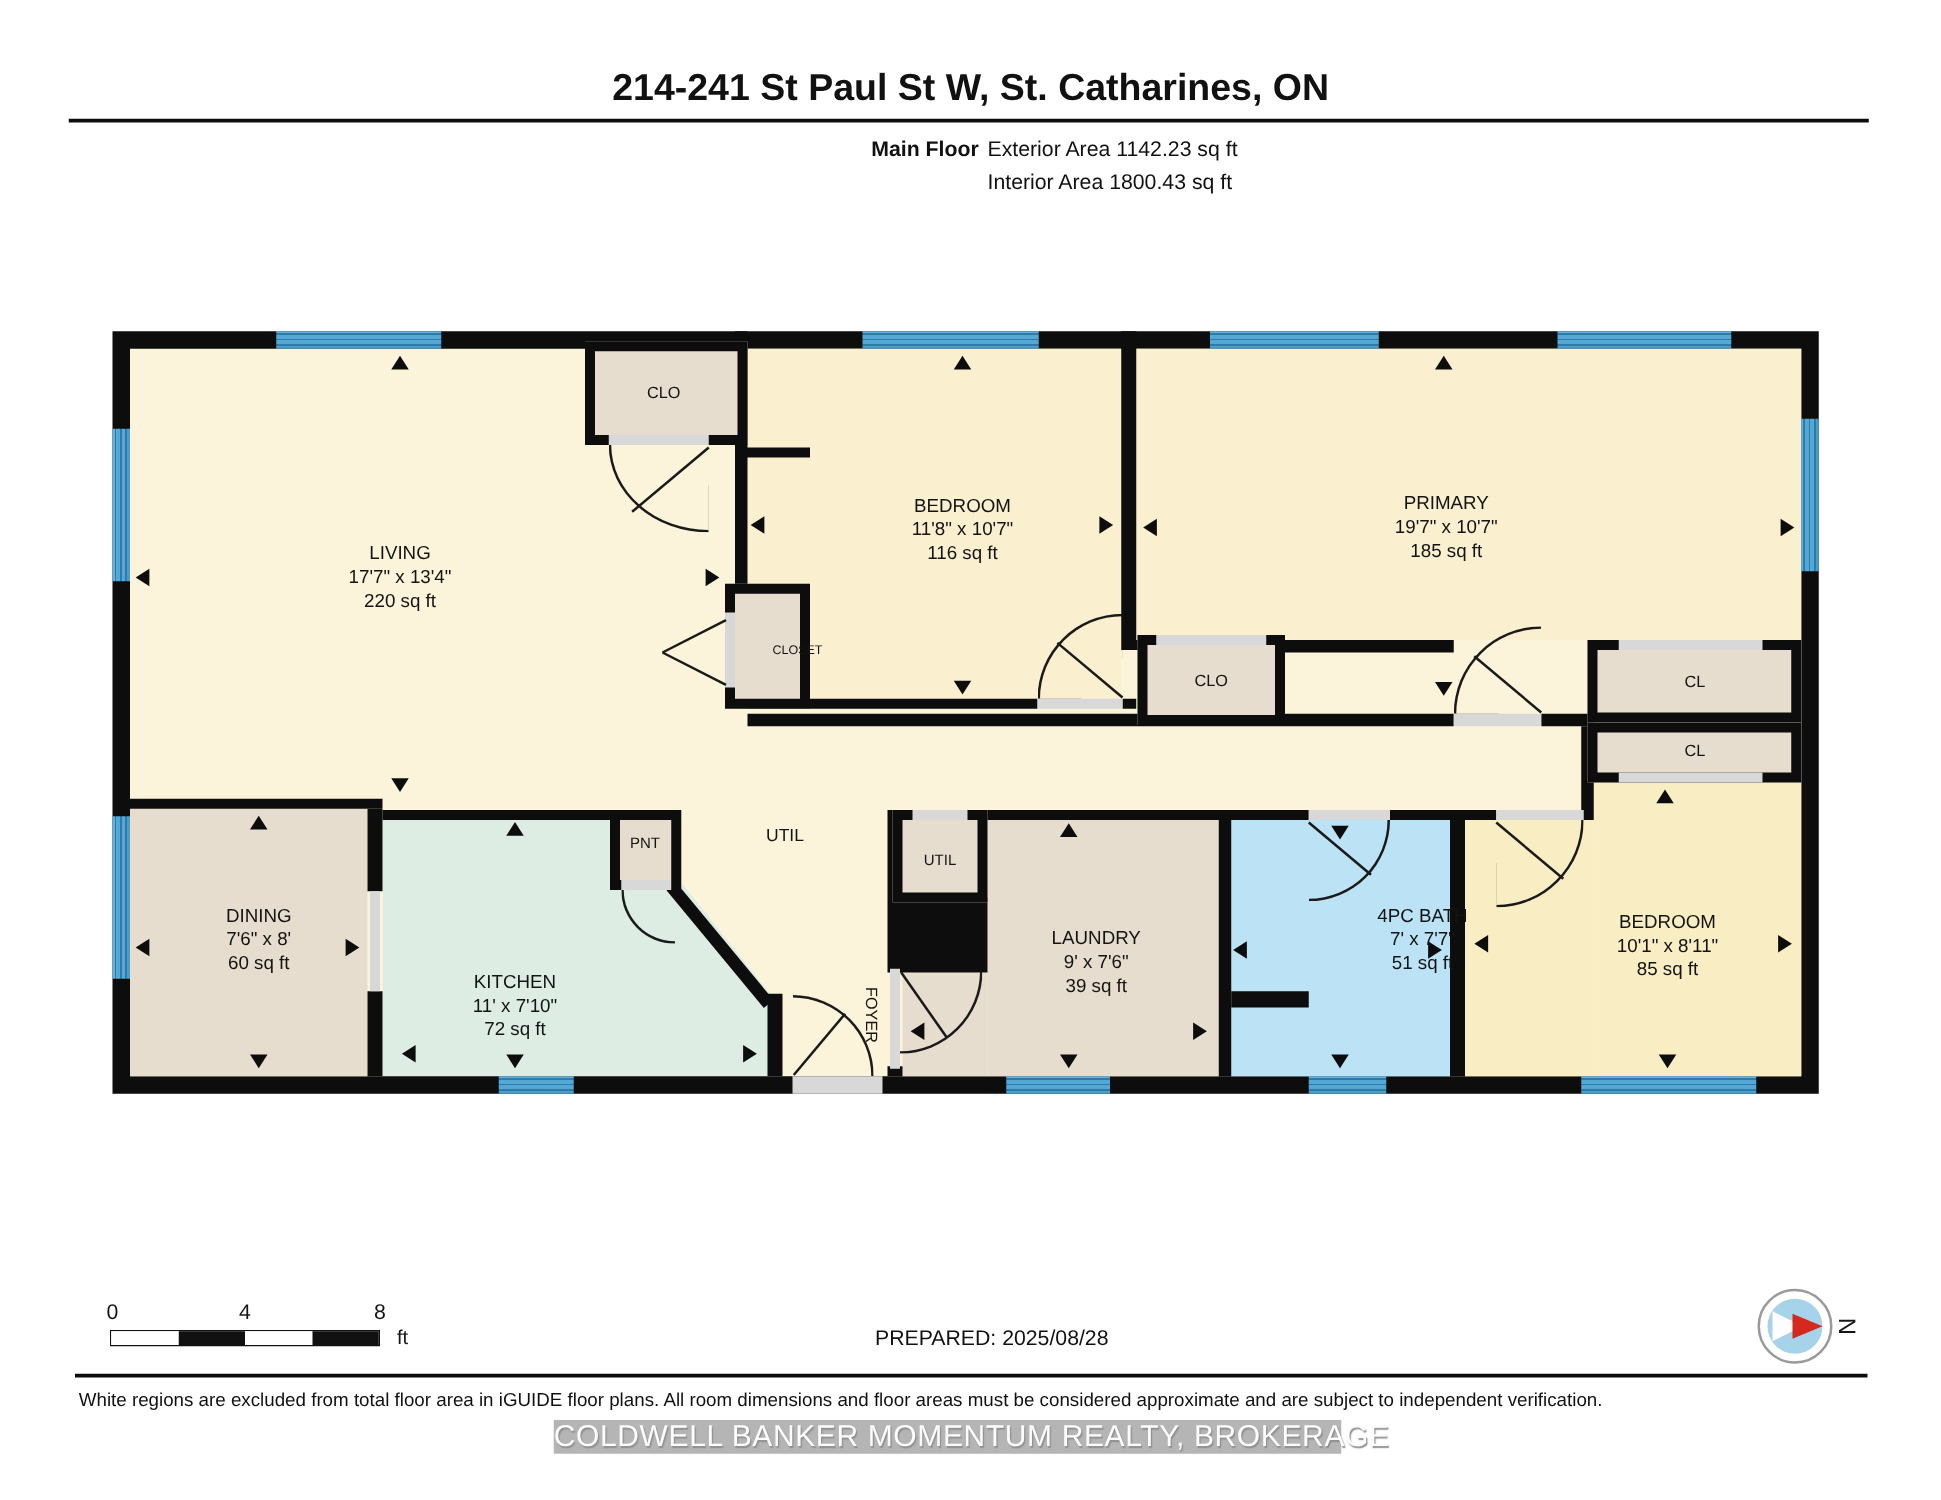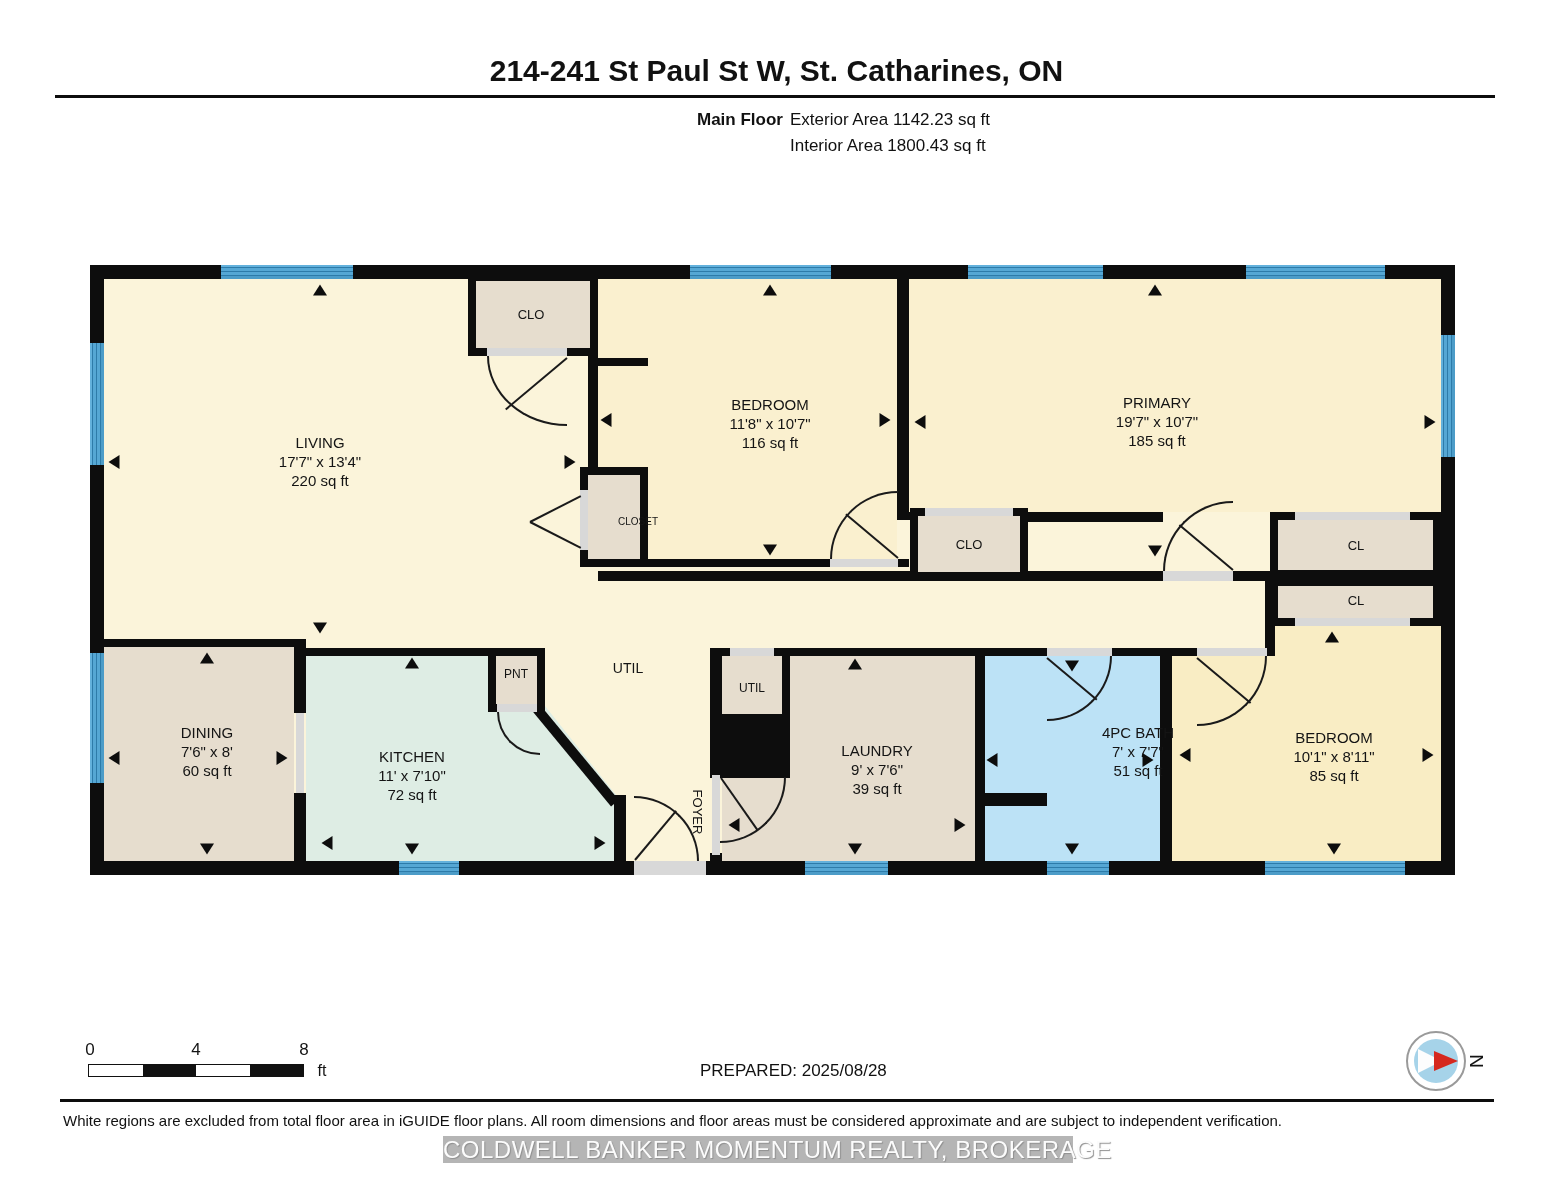--- a/index.html
+++ b/index.html
@@ -145,21 +145,21 @@
   <div class="rlabel" style="left:1157px;top:422px;">
     <div>PRIMARY</div>
     <div>19'7" x 10'7"</div>
     <div>185 sq ft</div>
   </div>
   <div class="rlabel" style="left:207px;top:752px;">
     <div>DINING</div>
     <div>7'6" x 8'</div>
     <div>60 sq ft</div>
   </div>
-  <div class="rlabel" style="left:412px;top:776px;">
+  <div class="rlabel" style="left:412px;top:805px;">
     <div>KITCHEN</div>
     <div>11' x 7'10"</div>
     <div>72 sq ft</div>
   </div>
   <div class="rlabel" style="left:877px;top:770px;">
     <div>LAUNDRY</div>
     <div>9' x 7'6"</div>
     <div>39 sq ft</div>
   </div>
   <div class="rlabel" style="left:1116px;top:752px;margin-left:22px;">

